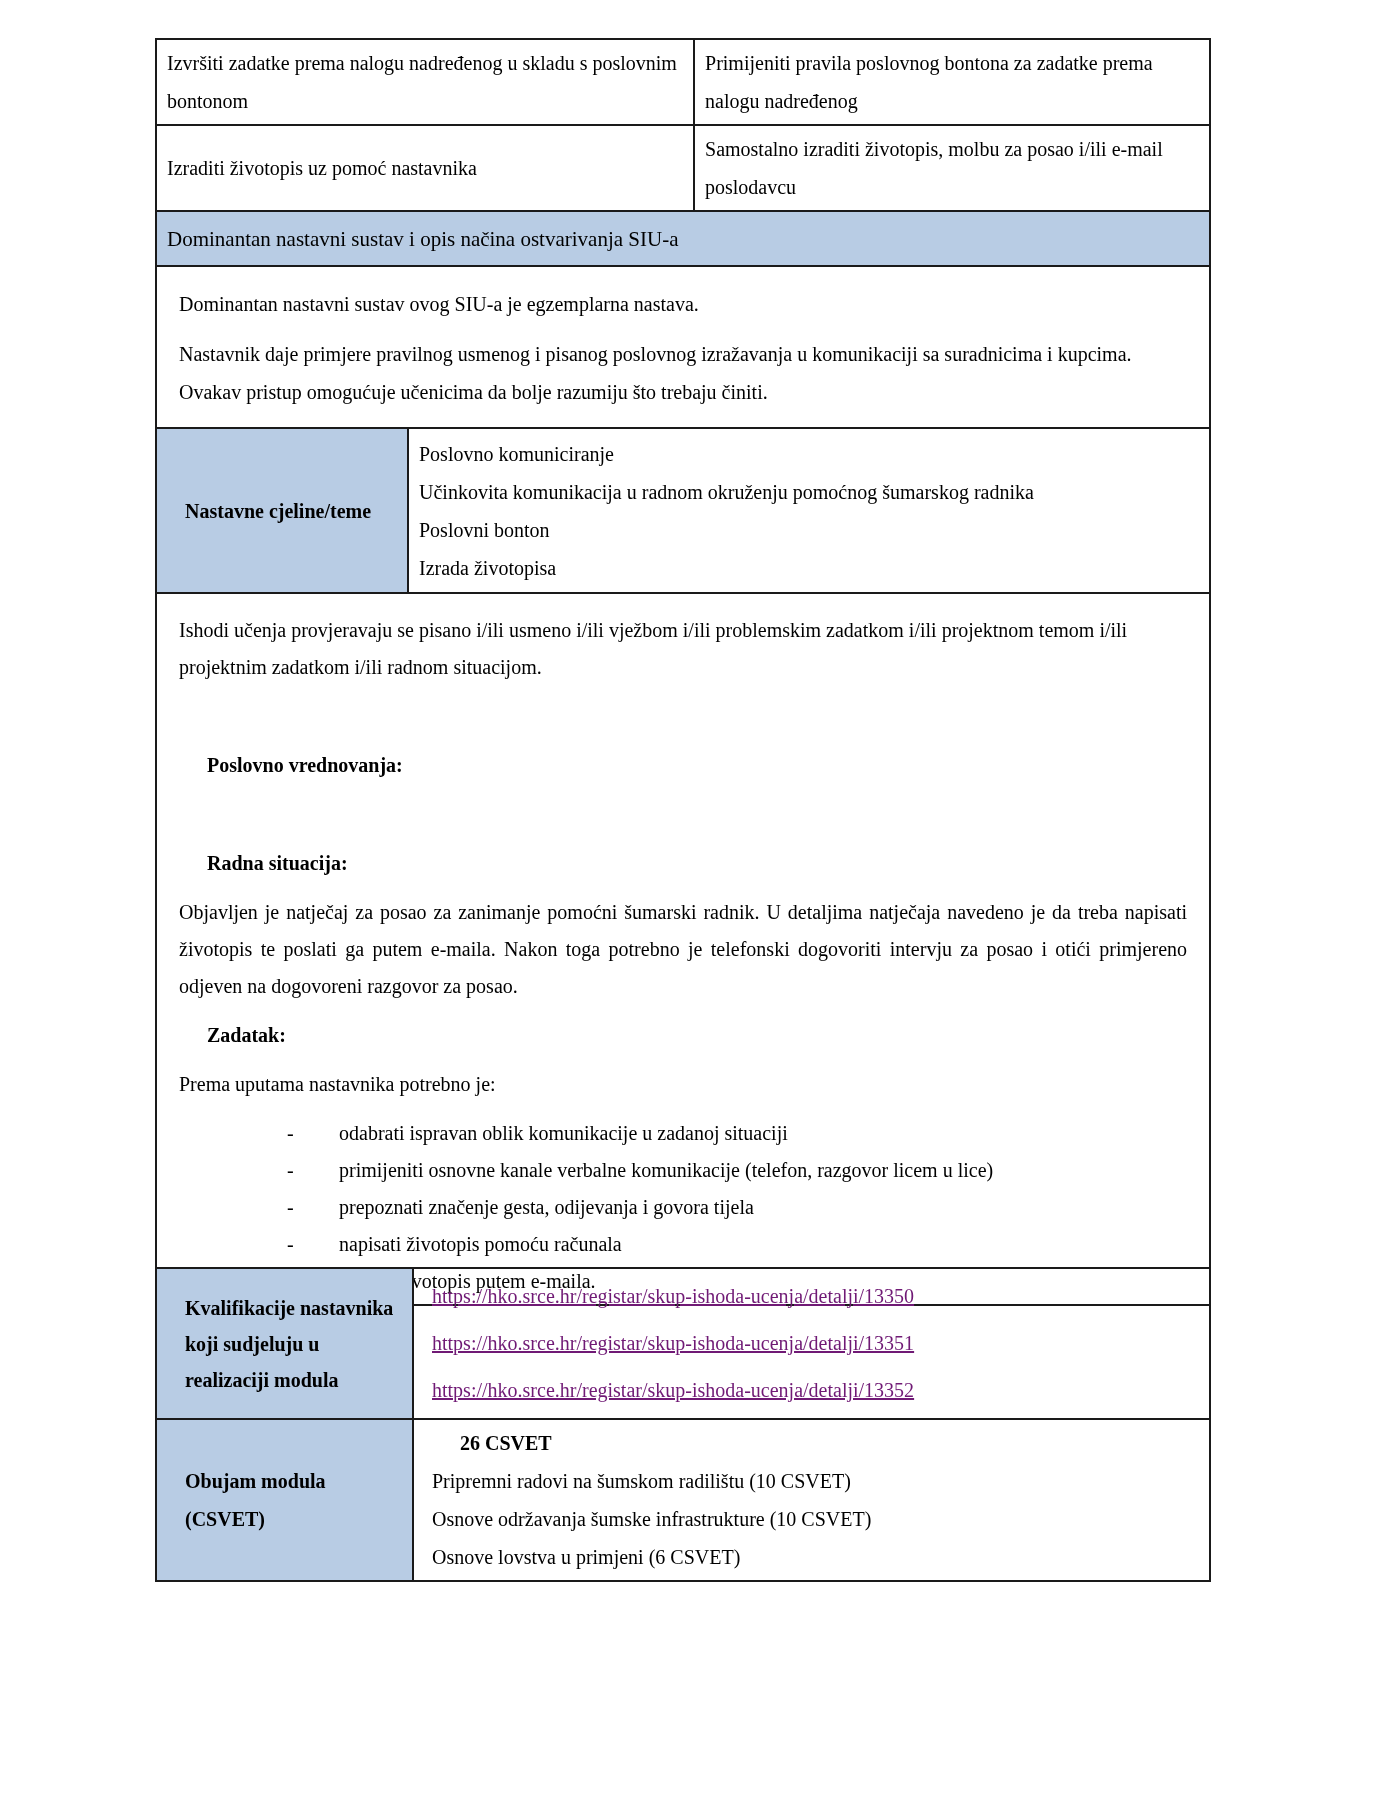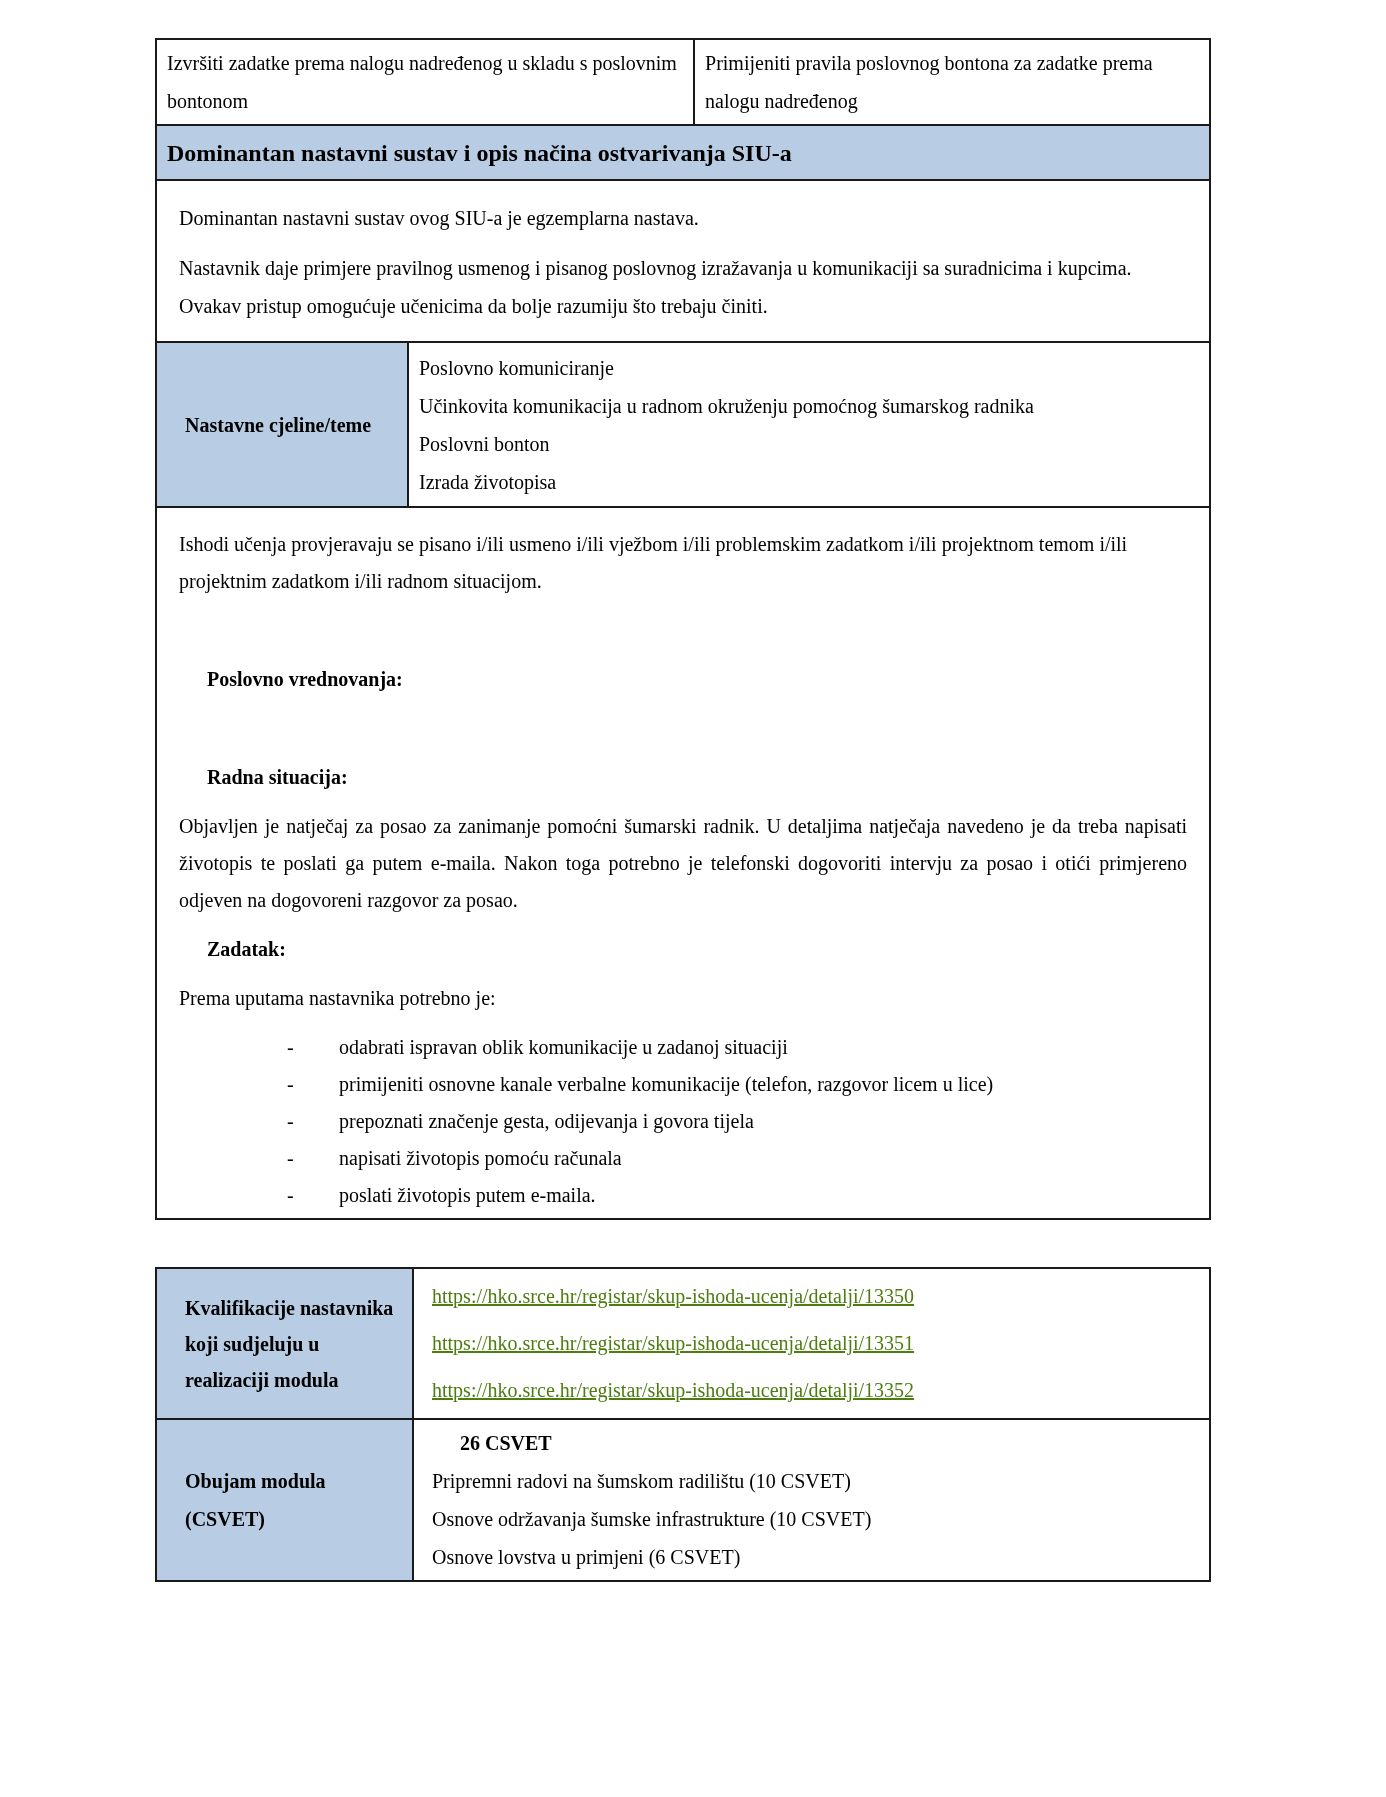--- a/index.html
+++ b/index.html
@@ -20,31 +20,31 @@
     width:1054px;
   }
   td {
     border:2px solid #1a1a1a;
     padding:4px 10px;
     vertical-align:middle;
     overflow:hidden;
   }
   .blue  { background:#b8cce4; }
   .bold  { font-weight:bold;padding-left:28px; }
-  .hdr   { font-weight:bold; font-size:24px; }
+  .hdr   { font-weight:normal; font-size:21px; }
   .hl    { background:#c9d9f0; padding:2px 4px 2px 0; }
   p { margin:12px; }
   .gap { height:37px; }
   .toppad { vertical-align:top; padding-top:6px; }
   .just { text-align:justify; }
   .r7 { line-height:37px; }
   .ti { position:relative; padding-left:172px; }
   .ti .dash { position:absolute; left:120px; }
   a.lnk {
-    color:#4d7c0f;
+    color:#701a75;
     display:block;
     line-height:47px;
     white-space:nowrap;
   }
   .unit-line { line-height:38px; }
   #table1 { top:38px; }
   #table2 { top:1267px; }
 </style>
 </head>
 <body>
@@ -57,20 +57,24 @@
         <col style="width:286px">
         <col style="width:516px">
       </colgroup>
 
     <tbody>
         <tr style="height:79px">
       <td colspan="2">Izvršiti zadatke prema nalogu nadređenog u skladu s poslovnim bontonom</td>
       <td>Primijeniti pravila poslovnog bontona za zadatke prema nalogu nadređenog</td>
     </tr>
 
+    <tr style="height:76px">
+      <td colspan="2">Izraditi životopis uz pomoć nastavnika</td>
+      <td>Samostalno izraditi životopis, molbu za posao i/ili e-mail poslodavcu</td>
+    </tr>
 
     <tr style="height:55px">
       <td colspan="3" class="blue hdr">Dominantan nastavni sustav i opis načina ostvarivanja SIU-a</td>
     </tr>
 
     <tr style="height:119px">
       <td colspan="3" class="toppad">
         <p>Dominantan nastavni sustav ovog SIU-a je egzemplarna nastava.</p>
         <p style="margin-top:4px">Nastavnik daje primjere pravilnog usmenog i pisanog poslovnog izražavanja u komunikaciji sa suradnicima i kupcima. Ovakav pristup omogućuje učenicima da bolje razumiju što trebaju činiti.</p>
       </td>

